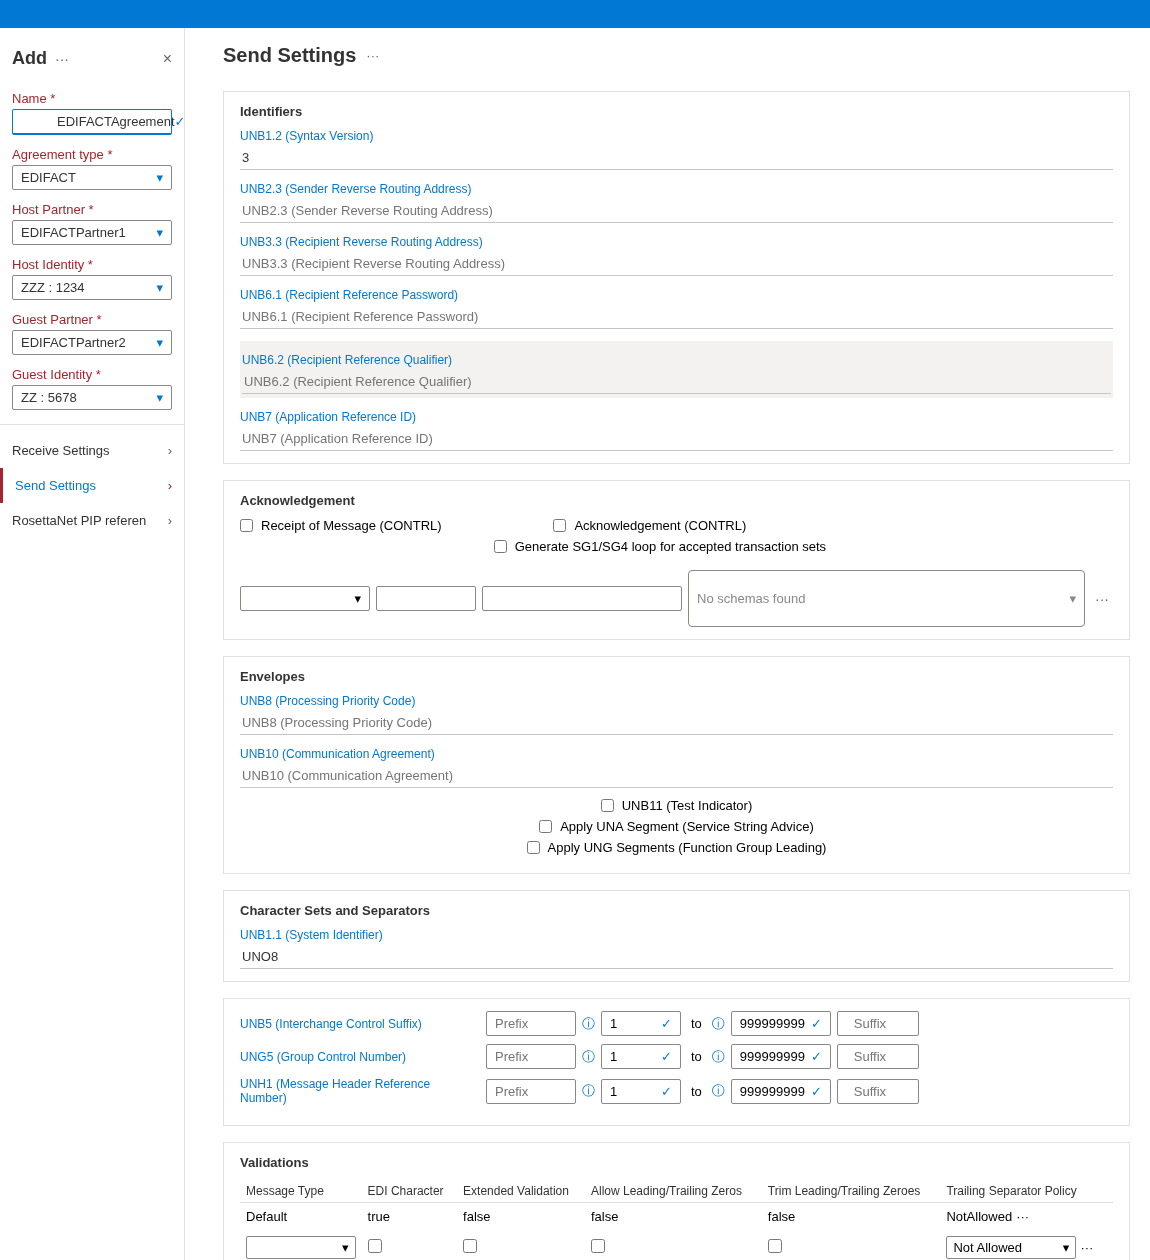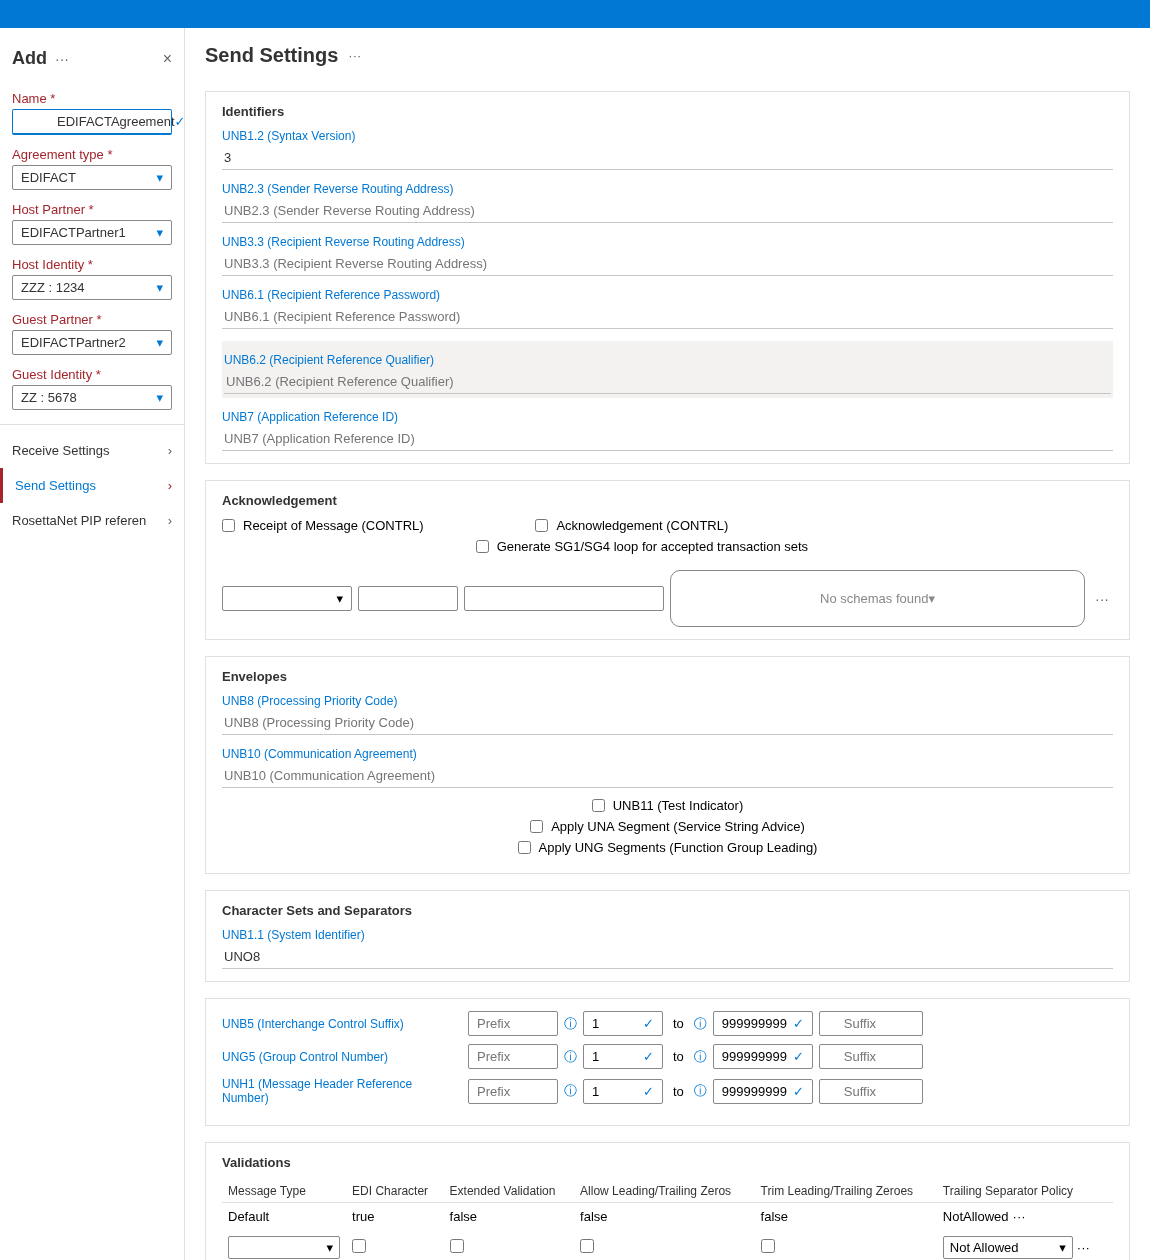--- a/index.html
+++ b/index.html
@@ -1,18 +1,18 @@
 <!DOCTYPE html>
 <html><head>
   <meta charset="utf-8">
   <style>
     * { box-sizing: border-box; margin: 0; padding: 0; font-family: 'Segoe UI', sans-serif; font-size: 13px; }
     body { background: #f3f2f1; }
     .app-bar { background: #0078d4; height: 28px; width: 100%; }
-    .main-container { display: flex; height: calc(1260px - 28px); background: #fff; }
+    .main-container { display: flex; height: calc(1260px - 28px); background: #fff; gap: 18px; }
     
     
     .sidebar { width: 185px; border-right: 1px solid #e0e0e0; padding: 12px 0; background: #fff; flex-shrink: 0; }
     .sidebar-header { display: flex; align-items: center; justify-content: space-between; padding: 8px 12px 16px; }
     
     .form-group { padding: 6px 12px; }
     .form-label { font-size: 12px; color: #a4262c; font-weight: 500; margin-bottom: 3px; }
     .form-label span { color: #a4262c; }
     .form-select { display: flex; align-items: center; border: 1px solid #8a8886; border-radius: 2px; padding: 4px 8px; background: #fff; justify-content: space-between; cursor: pointer; color: #333; width: 100%; }
     .form-select-blue { border-color: #0078d4; border-bottom: 2px solid #0078d4; padding-left: 44px; }
@@ -34,27 +34,27 @@
     .field-input { border: none; border-bottom: 1px solid #c8c6c4; padding: 4px 2px; width: 100%; color: #888; font-size: 13px; outline: none; background: transparent; }
     .field-input.has-value { color: #333; }
     .checkbox-row { display: flex; align-items: center; margin-bottom: 6px; justify-content: center; }
     .checkbox-row input[type="checkbox"] { margin-right: 8px; }
     .checkbox-row-indent { margin-left: 24px; }
     
     .ack-controls { display: flex; align-items: center; gap: 6px; margin-top: 8px; }
     .ack-dropdown { border: 1px solid #8a8886; border-radius: 2px; padding: 4px 8px; display: flex; align-items: center; min-width: 120px; justify-content: space-between; cursor: pointer; background: #fff; }
     .ack-input { border: 1px solid #8a8886; border-radius: 2px; padding: 4px 8px; min-width: 100px; }
     .ack-input-wide { min-width: 200px; }
-    .schema-dropdown { border: 1px solid #8a8886; border-radius: 10px; padding: 20px 8px; display: flex; align-items: center; min-width: 180px; justify-content: center; cursor: pointer; background: #fff; color: #888; flex: 1; }
+    .schema-dropdown { border: 1px solid #8a8886; border-radius: 4px; padding: 20px 8px; display: flex; align-items: center; min-width: 180px; justify-content: space-between; cursor: pointer; background: #fff; color: #888; flex: 1; }
     .dots-btn { color: #666; font-size: 14px; cursor: pointer; padding: 2px 4px; }
     .ctrl-row { display: flex; align-items: center; margin-bottom: 8px; gap: 6px; }
     .ctrl-label { width: 240px; color: #0078d4; font-size: 12px; flex-shrink: 0; }
     .ctrl-prefix { border: 1px solid #8a8886; border-radius: 2px; padding: 4px 8px; width: 90px; color: #888; }
     .ctrl-num { border: 1px solid #8a8886; border-radius: 2px; padding: 4px 8px; width: 80px; display: flex; align-items: center; justify-content: space-between; }
-    .ctrl-suffix { border: 1px solid #8a8886; border-radius: 2px; padding: 4px 24px; width: 104px; color: #888; }
+    .ctrl-suffix { border: 1px solid #8a8886; border-radius: 2px; padding: 4px 16px; width: 82px; color: #888; }
     .val-table { width: 100%; border-collapse: collapse; }
     .val-table th { font-size: 12px; font-weight: 500; color: #333; text-align: left; padding: 4px 6px; border-bottom: 1px solid #e0e0e0; }
     .val-table td { padding: 6px 6px; vertical-align: middle; }
     .val-dropdown { border: 1px solid #8a8886; border-radius: 2px; padding: 3px 6px; display: flex; align-items: center; justify-content: space-between; cursor: pointer; min-width: 120px; background: #fff; }
     .small-checkbox { width: 14px; height: 14px; }
   </style>
 </head>
 <body>
 
 <div class="app-bar"></div>

